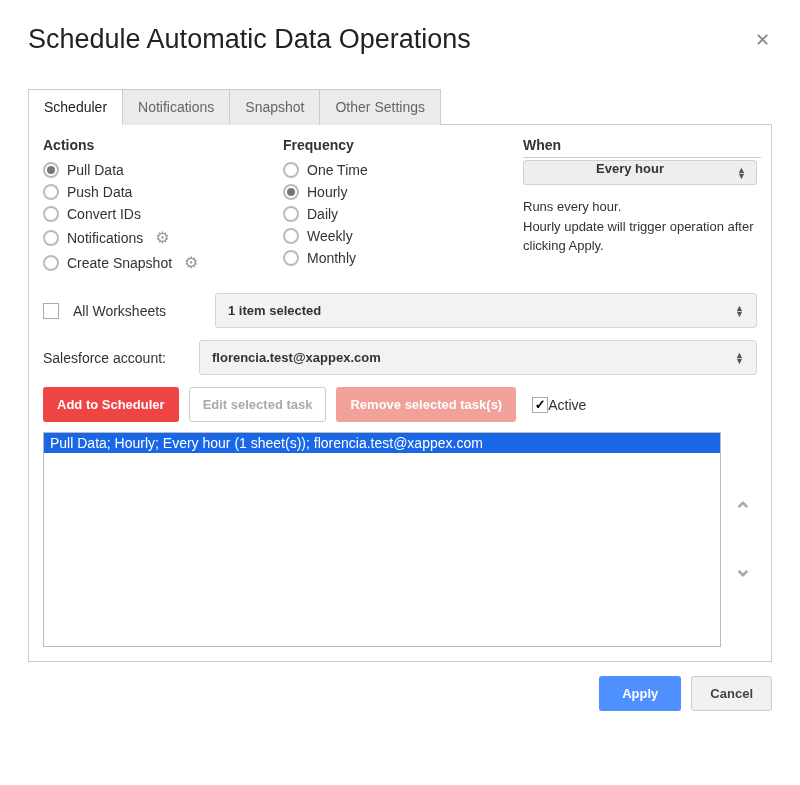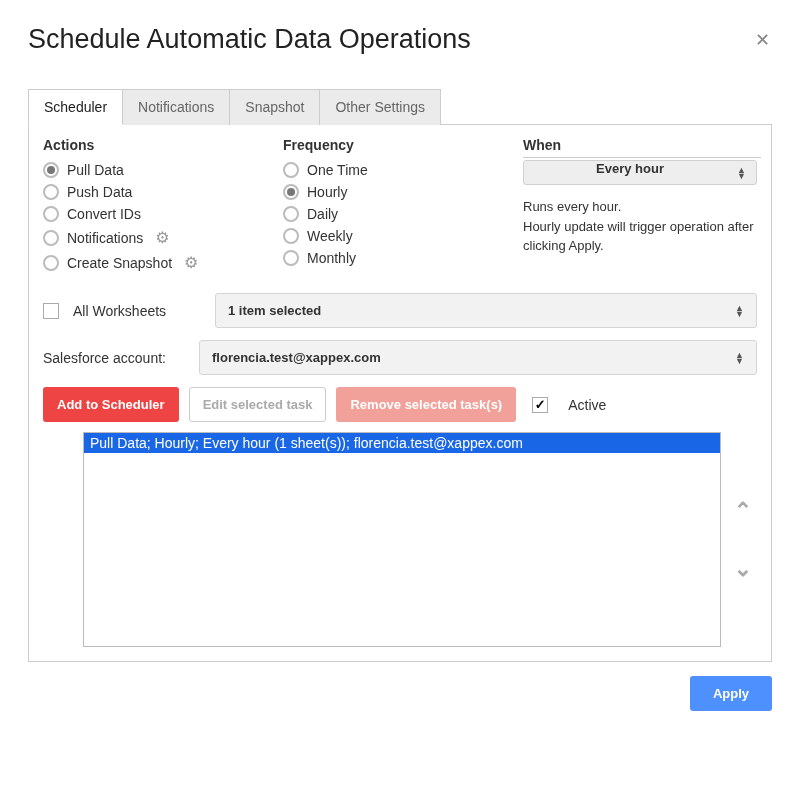--- a/index.html
+++ b/index.html
@@ -160,22 +160,22 @@
   padding: 9px 13px;
   font-size: 13px;
   font-weight: bold;
   border-radius: 3px;
   border: 1px solid transparent;
   cursor: pointer;
 }
 .btn.primary { background: #ef4444; color: #fff; }
 .btn.light { background: #fff; color: #aaa; border: 1px solid #ccc; }
 .btn.danger { background: #f1a199; color: #fff; }
-.active-chk { display:flex; align-items:center; gap:20px; margin-left:6px; font-size:14px;}
-.tasklistwrap { display:flex; gap:8px;margin-left:40px; }
+.active-chk { display:flex; align-items:center; gap:0; margin-left:6px; font-size:14px;}
+.tasklistwrap { display:flex; gap:8px; }
 .tasklist {
   flex:1;
   border: 1px solid #bbb;
   height: 215px;
   overflow-y: scroll;
   background:#fff;
 }
 .task {
   background: #1967e6;
   color: #fff;
@@ -324,13 +324,14 @@
     <div class="movebtns">
       <span>⌃</span>
       <span>⌄</span>
     </div>
   </div>
 
 </div>
 
 <div class="footer">
   <div class="btn apply">Apply</div>
+  <div class="btn cancel">Cancel</div>
 </div>
 
 </body></html>

